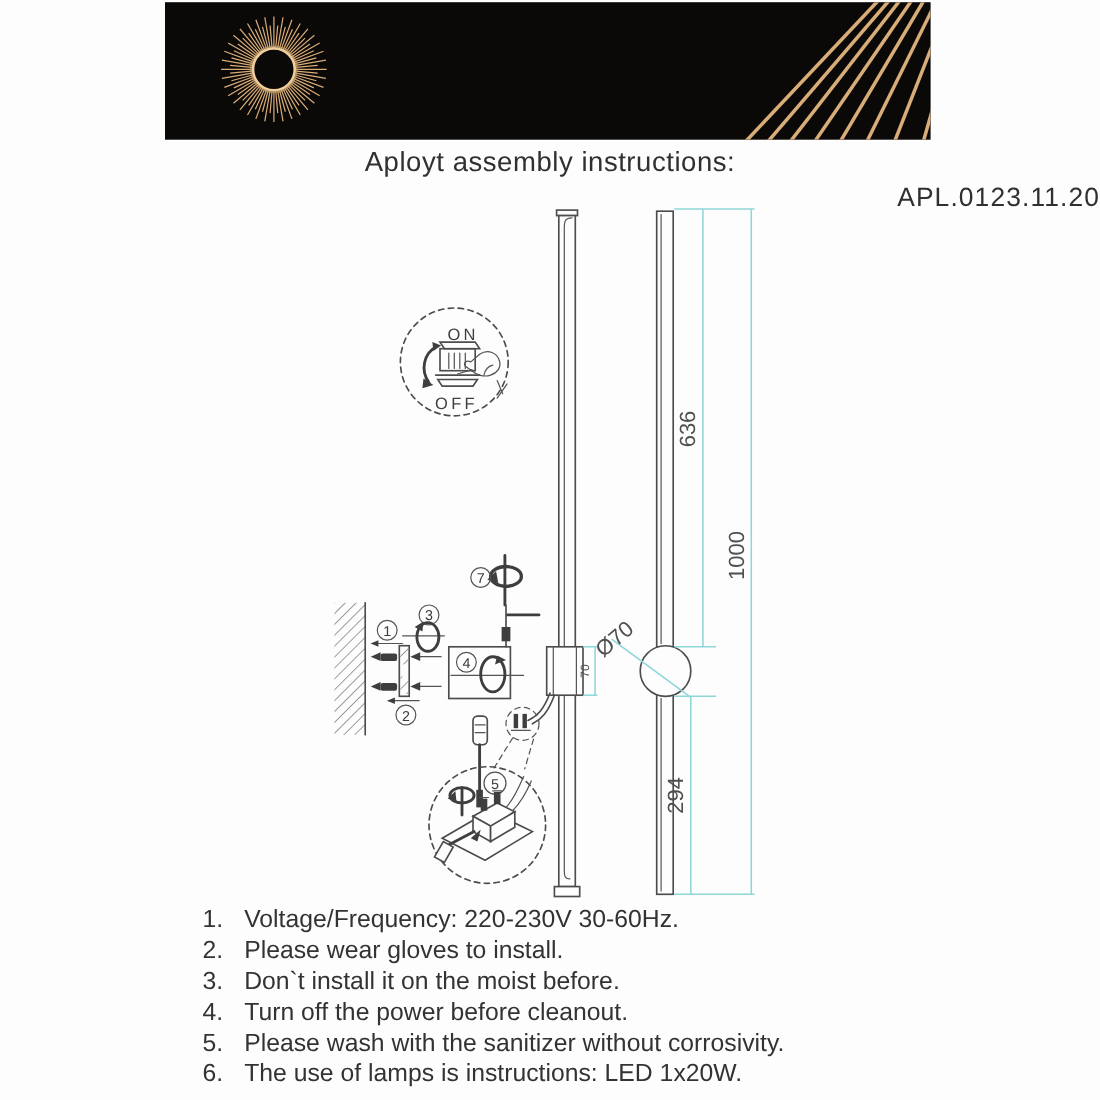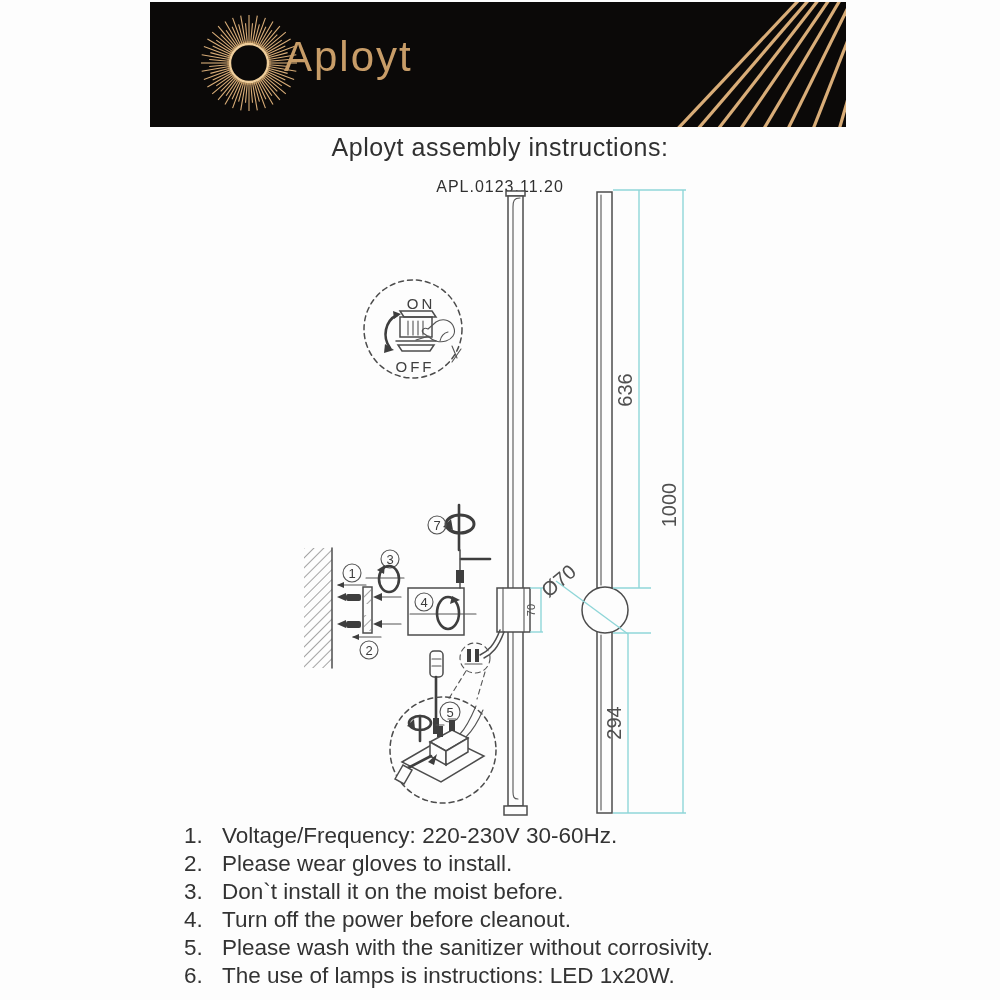--- a/index.html
+++ b/index.html
@@ -8,21 +8,21 @@
 
   
   .header{position:absolute;left:150px;top:2px;width:696px;height:125px;background:#0b0908;overflow:hidden;}
   .logo-svg{position:absolute;left:40px;top:2px;}
   .brand{position:absolute;left:134px;top:31px;color:#c89d68;font-size:42px;font-weight:400;letter-spacing:2px;}
   .rays-svg{position:absolute;left:0;top:0;width:696px;height:125px;}
 
   
   .title-block{position:absolute;left:0;top:133px;width:1000px;text-align:center;color:#303030;}
   .title-line1{font-size:25px;letter-spacing:0.5px;}
-  .title-line2{font-size:16px;letter-spacing:1px;margin-top:16px;}
+  .title-line2{font-size:24px;letter-spacing:1px;margin-top:4px;text-align:right;}
 
   
   .diagram{position:absolute;left:0;top:0;width:1000px;height:1000px;}
   .ink{stroke:#4c4c4c;fill:none;stroke-width:1.5;stroke-linecap:round;}
   .ink-thin{stroke:#545454;fill:none;stroke-width:1.1;stroke-linecap:round;}
   .ink-bold{stroke:#3e3e3e;fill:none;stroke-width:2.6;stroke-linecap:round;}
   .inkfill{fill:#3e3e3e;stroke:none;}
   .wfill{fill:#fdfdfd;}
   .dash{stroke-dasharray:5 4;}
   .cyan{stroke:#8fd6d8;fill:none;stroke-width:1.4;stroke-linecap:butt;}
@@ -115,21 +115,20 @@
           <line x1="18.1" y1="-8.5" x2="36.3" y2="-16.9" stroke="#d9ad78" stroke-width="1.1"></line>
           <line x1="18.8" y1="-6.8" x2="45.1" y2="-16.4" stroke="#d9ad78" stroke-width="1.1"></line>
           <line x1="19.3" y1="-5.2" x2="38.6" y2="-10.4" stroke="#d9ad78" stroke-width="1.1"></line>
           <line x1="19.7" y1="-3.5" x2="47.3" y2="-8.3" stroke="#d9ad78" stroke-width="1.1"></line>
           <line x1="19.9" y1="-1.7" x2="39.8" y2="-3.5" stroke="#d9ad78" stroke-width="1.1"></line>
         </g>
       <circle r="21" fill="none" stroke="#c79c66" stroke-width="1.5" opacity="0.65"></circle>
       <circle r="19" fill="#0b0908"></circle>
       <circle r="19" fill="none" stroke="#efcd9a" stroke-width="2.4"></circle>
     </svg>
-    <div class="brand">Aployt</div>
     <svg class="rays-svg" width="696" height="125" viewBox="0 0 696 125">
       <g id="fanrays">
           <line x1="760" y1="-120" x2="520" y2="135" stroke="#d9ad78" stroke-width="3.2"></line>
           <line x1="760" y1="-120" x2="541" y2="135" stroke="#d9ad78" stroke-width="3.2"></line>
           <line x1="760" y1="-120" x2="562" y2="135" stroke="#d9ad78" stroke-width="3.2"></line>
           <line x1="760" y1="-120" x2="585" y2="135" stroke="#d9ad78" stroke-width="3.2"></line>
           <line x1="760" y1="-120" x2="609" y2="135" stroke="#d9ad78" stroke-width="3.2"></line>
           <line x1="760" y1="-120" x2="634" y2="135" stroke="#d9ad78" stroke-width="3.2"></line>
           <line x1="760" y1="-120" x2="660" y2="135" stroke="#d9ad78" stroke-width="3.2"></line>
           <line x1="760" y1="-120" x2="687" y2="135" stroke="#d9ad78" stroke-width="3.2"></line>

